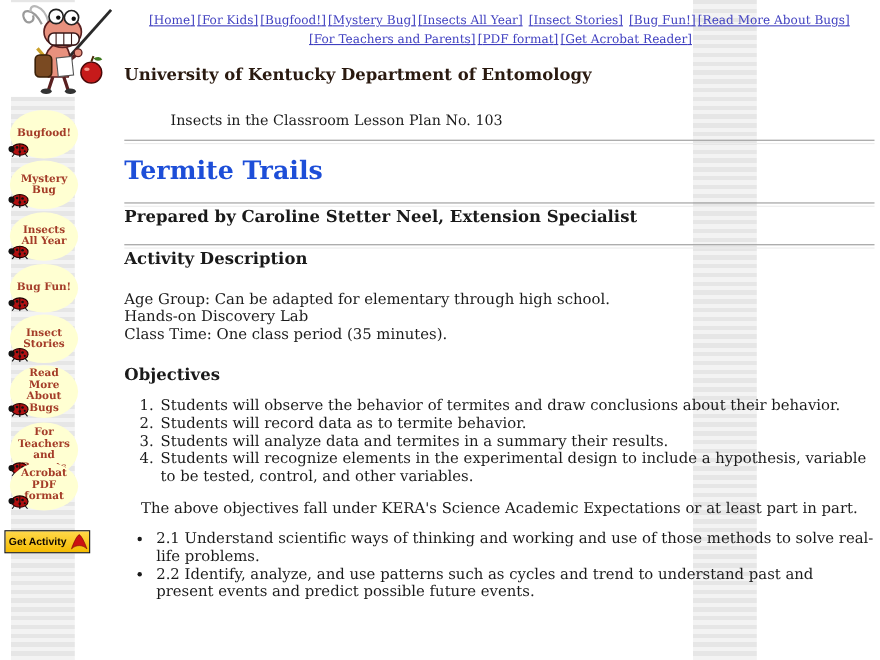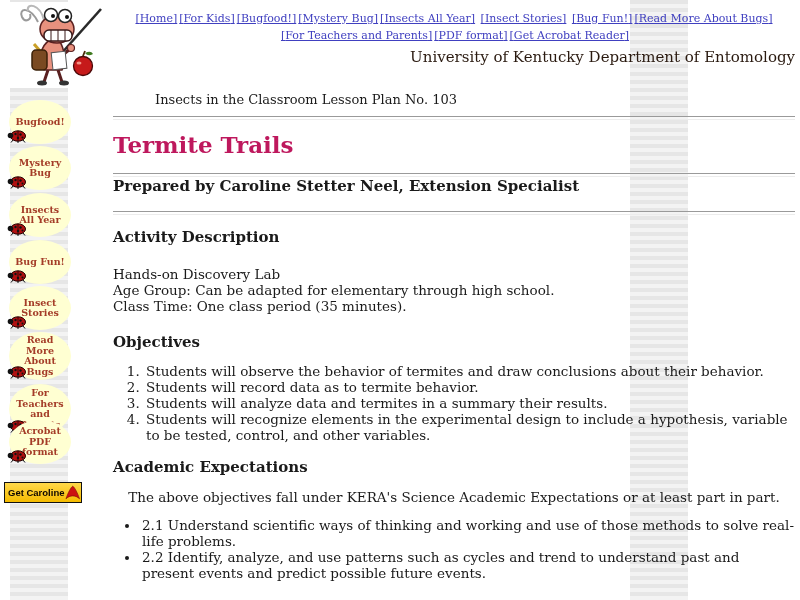--- a/index.html
+++ b/index.html
@@ -52,32 +52,32 @@
     font-size:11px;line-height:17px;color:#4040c0;
   }
   .top-nav a{
     color:#4040c0;text-decoration:underline;cursor:pointer;white-space:nowrap;
   }
   .top-nav a::before{content:"[";}
   .top-nav a::after{content:"]";}
   .top-nav a + a{margin-left:2px;}
 
   .uk-title{
-    margin-top:4px;text-align:right;font-size:15px;font-weight:normal;color:#2a1a10;
+    margin-top:15px;text-align:left;font-size:15px;font-weight:bold;color:#2a1a10;
   }
   .lesson-line{margin-top:26px;font-size:13px;margin-left:42px;}
   hr.rule{
     margin:9px 0 0 0;border:none;height:2px;
     border-top:1px solid #9a9a9a;border-bottom:1px solid #ececec;background:none;
   }
-  .page-title{margin-top:11px;font-size:23px;font-weight:bold;color:#be185d;}
+  .page-title{margin-top:11px;font-size:23px;font-weight:bold;color:#1d4ed8;}
   hr.rule2{margin-top:15px;}
   .prepared{font-size:15px;font-weight:bold;}
   hr.rule3{margin-top:16px;}
-  .sec-head{margin-top:13px;font-size:15px;font-weight:bold;}
+  .sec-head{font-size:15px;font-weight:bold;}
   .body-par{margin-top:20px;font-size:13.5px;line-height:16px;}
   .sec-head2{margin-top:19px;font-size:15px;font-weight:bold;}
   ol.obj{margin:12px 0 0 0;padding-left:31px;font-size:13.5px;line-height:16px;}
   ol.obj li{padding-left:2px;}
   .sec-head3{margin-top:15px;font-size:15px;font-weight:bold;}
   .intro-par{margin-top:13px;font-size:13.5px;line-height:16px;text-align:center;}
   ul.exp{margin:12px 0 0 0;padding-left:27px;font-size:13.5px;line-height:16px;list-style-type:disc;}
   ul.exp li{padding-left:2px;}
 </style>
 </head>
@@ -243,21 +243,21 @@
       <circle cx="12" cy="10" r="1.2" fill="#111"></circle>
       <circle cx="16.5" cy="9.5" r="1" fill="#111"></circle>
       <line x1="7" y1="12" x2="5" y2="14.5" stroke="#111" stroke-width="1"></line>
       <line x1="12" y1="13" x2="12" y2="15" stroke="#111" stroke-width="1"></line>
       <line x1="17" y1="12" x2="19" y2="14.5" stroke="#111" stroke-width="1"></line>
     </svg>
   <span class="lbl">Acrobat PDF format</span>
 </div>
 
 <div class="acrobat-badge">
-  <span class="txt">Get Caroline</span>
+  <span class="txt">Get Activity</span>
   <svg class="logo" viewBox="0 0 16 15">
     <path d="M1,14 C3,8 6,2 8,1 C10,2 13,8 15,14 C11,10 5,10 1,14 Z" fill="#cc1111" stroke="#7a0808" stroke-width="0.6"></path>
   </svg>
 </div>
 
 <div class="main">
 
   <div class="top-nav">
     <a>Home</a><a>For Kids</a><a>Bugfood!</a><a>Mystery Bug</a><a>Insects All Year</a>
     <a>Insect Stories</a>
@@ -275,35 +275,34 @@
 
   <hr class="rule rule2">
 
   <div class="prepared">Prepared by Caroline Stetter Neel, Extension Specialist</div>
 
   <hr class="rule rule3">
 
   <div class="sec-head">Activity Description</div>
 
   <div class="body-par">
+    <div>Age Group: Can be adapted for elementary through high school.</div>
     <div>Hands-on Discovery Lab</div>
-    <div>Age Group: Can be adapted for elementary through high school.</div>
     <div>Class Time: One class period (35 minutes).</div>
   </div>
 
   <div class="sec-head2">Objectives</div>
 
   <ol class="obj">
     <li>Students will observe the behavior of termites and draw conclusions about their behavior.</li>
     <li>Students will record data as to termite behavior.</li>
     <li>Students will analyze data and termites in a summary their results.</li>
     <li>Students will recognize elements in the experimental design to include a hypothesis, variable to be tested, control, and other variables.</li>
   </ol>
 
-  <div class="sec-head3">Academic Expectations</div>
 
   <div class="intro-par">The above objectives fall under KERA's Science Academic Expectations or at least part in part.</div>
 
   <ul class="exp">
     <li>2.1 Understand scientific ways of thinking and working and use of those methods to solve real-life problems.</li>
     <li>2.2 Identify, analyze, and use patterns such as cycles and trend to understand past and present events and predict possible future events.</li>
 
   </ul>
 
 </div>

